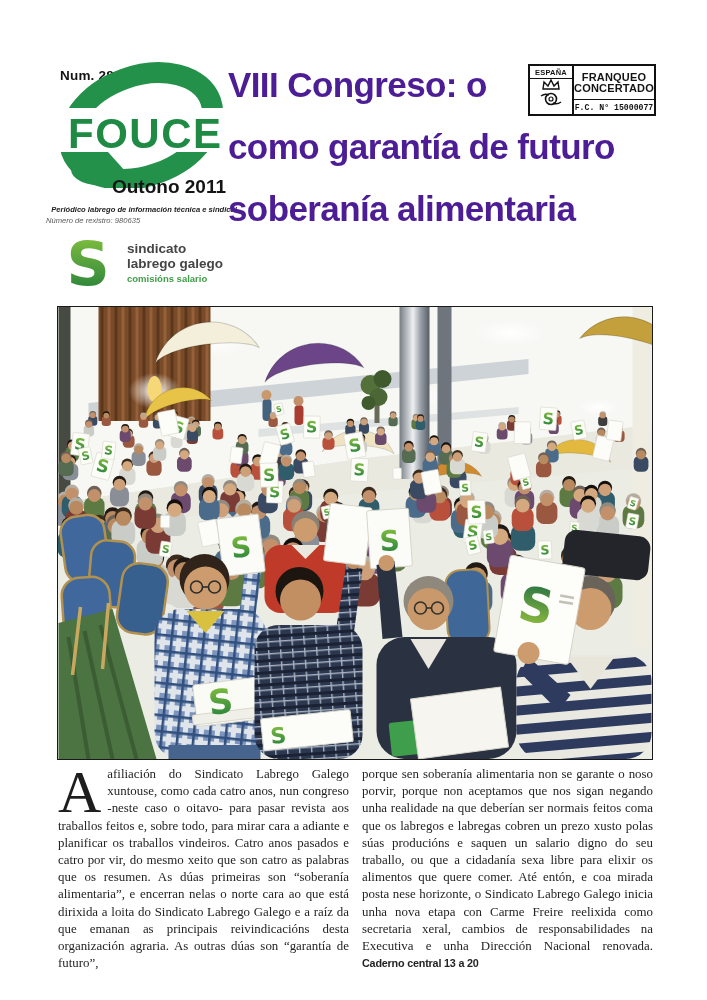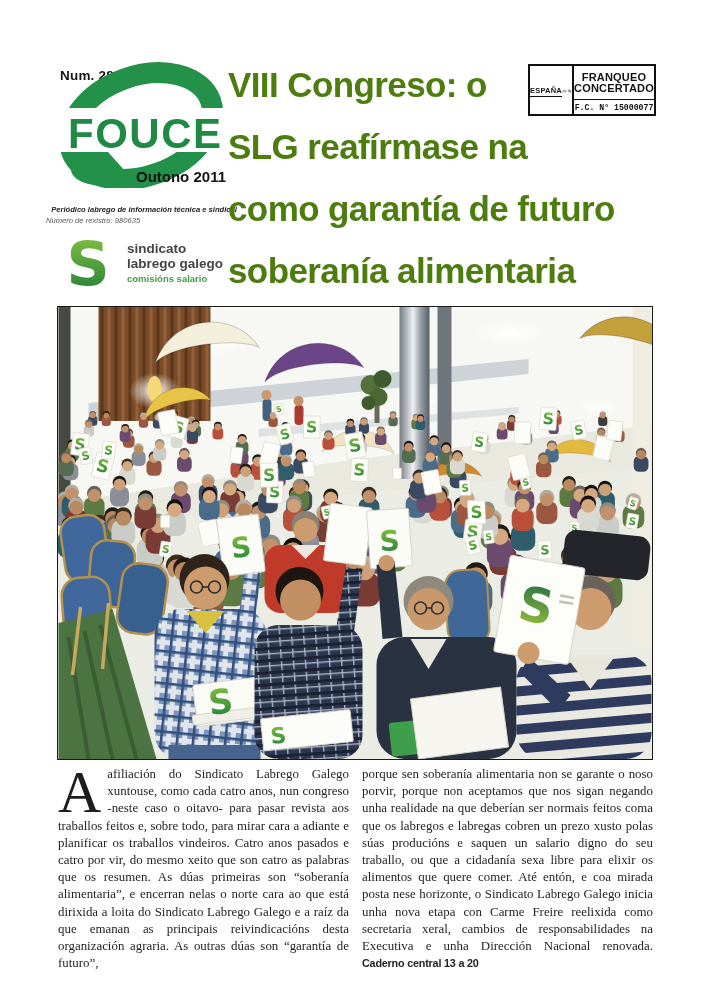--- a/index.html
+++ b/index.html
@@ -1,39 +1,39 @@
 <!DOCTYPE html>
 <html><head>
 <meta charset="utf-8">
 <style>
   html,body{margin:0;padding:0;background:#ffffff;}
   .page{position:relative;width:707px;height:1000px;background:#fff;overflow:hidden;
         font-family:"Liberation Sans",sans-serif;color:#141414;}
   
   .issue{position:absolute;left:60px;top:68px;font-size:13.5px;font-weight:bold;letter-spacing:.2px;}
   .fouce-logo{position:absolute;left:52px;top:56px;width:178px;height:132px;}
-  .season{position:absolute;left:58px;top:168px;width:168px;text-align:right;
-          font-size:15px;font-weight:bold;}
+  .season{position:absolute;left:58px;top:176px;width:168px;text-align:right;
+          font-size:19px;font-weight:bold;}
   .tagline{position:absolute;left:48px;top:205px;width:192px;text-align:center;
            font-size:7.6px;font-weight:bold;font-style:italic;color:#1c1c1c;}
   .registry{position:absolute;left:46px;top:216px;width:192px;text-align:left;
             font-size:7.6px;font-style:italic;color:#5a5a5a;}
   .org{position:absolute;left:60px;top:231px;display:flex;align-items:center;}
   .org-s{width:56px;height:62px;flex:0 0 auto;}
   .org-text{margin-left:11px;}
   .org-l1,.org-l2{font-size:13.5px;font-weight:bold;color:#454545;line-height:15px;}
   .org-l3{font-size:9.5px;font-weight:bold;color:#3f9e47;margin-top:2px;}
   
   .headline{position:absolute;left:228px;top:56px;width:440px;}
-  .headline div{font-size:35px;font-weight:bold;letter-spacing:-.6px;color:#4d7c0f;
+  .headline div{font-size:35px;font-weight:bold;letter-spacing:-.6px;color:#4c1d95;
                 height:62px;line-height:58px;white-space:nowrap;}
   
   .postmark{position:absolute;left:528px;top:64px;width:124px;height:48px;
             border:2px solid #111;display:flex;background:#fff;}
-  .pm-left{width:42px;border-right:2px solid #111;display:flex;flex-direction:row;
+  .pm-left{width:42px;border-right:2px solid #111;display:flex;flex-direction:column;
            align-items:center;padding-top:2px;}
   .pm-country{font-size:7.5px;font-weight:bold;letter-spacing:.2px;border-bottom:1px solid #111;
               width:100%;text-align:center;padding-bottom:1px;}
   .pm-right{flex:1;display:flex;flex-direction:column;}
   .pm-franqueo{flex:1;display:flex;flex-direction:column;justify-content:center;align-items:center;
                border-bottom:1.5px solid #111;}
   .pm-franqueo span{font-size:11px;font-weight:bold;line-height:10.5px;letter-spacing:.2px;}
   .pm-num{height:14px;display:flex;align-items:center;justify-content:center;
           font-size:8.2px;font-weight:bold;font-family:Liberation Mono, monospace;}
   
@@ -82,21 +82,20 @@
     </svg>
     <div class="org-text">
       <div class="org-l1">sindicato</div>
       <div class="org-l2">labrego galego</div>
       <div class="org-l3">comisións salario</div>
     </div>
   </div>
 
   <div class="headline">
     <div>VIII Congreso: o</div>
-    <div>SLG reafírmase na</div>
     <div>como garantía de futuro</div>
     <div>soberanía alimentaria</div>
   </div>
 
   <div class="postmark">
     <div class="pm-left">
       <div class="pm-country">ESPAÑA</div>
       <svg width="22" height="12" viewBox="0 0 22 12">
         <path d="M3,10 L4,3 L8,7 L11,1 L14,7 L18,3 L19,10 Z" fill="none" stroke="#111" stroke-width="1.4"></path>
       </svg>

